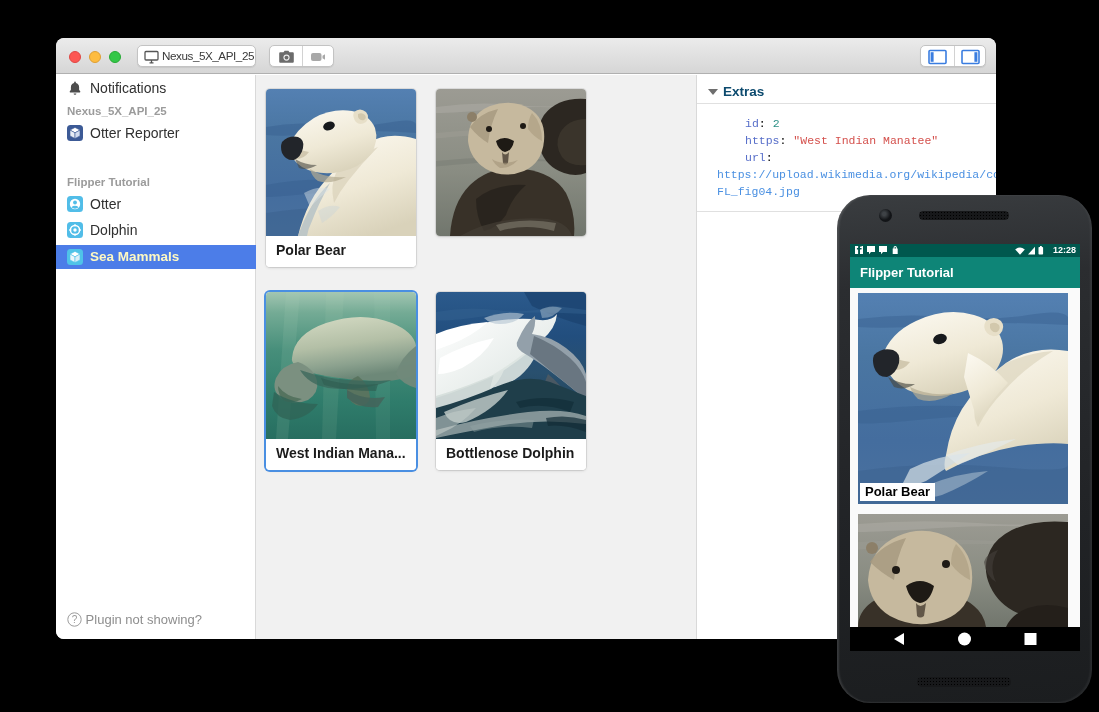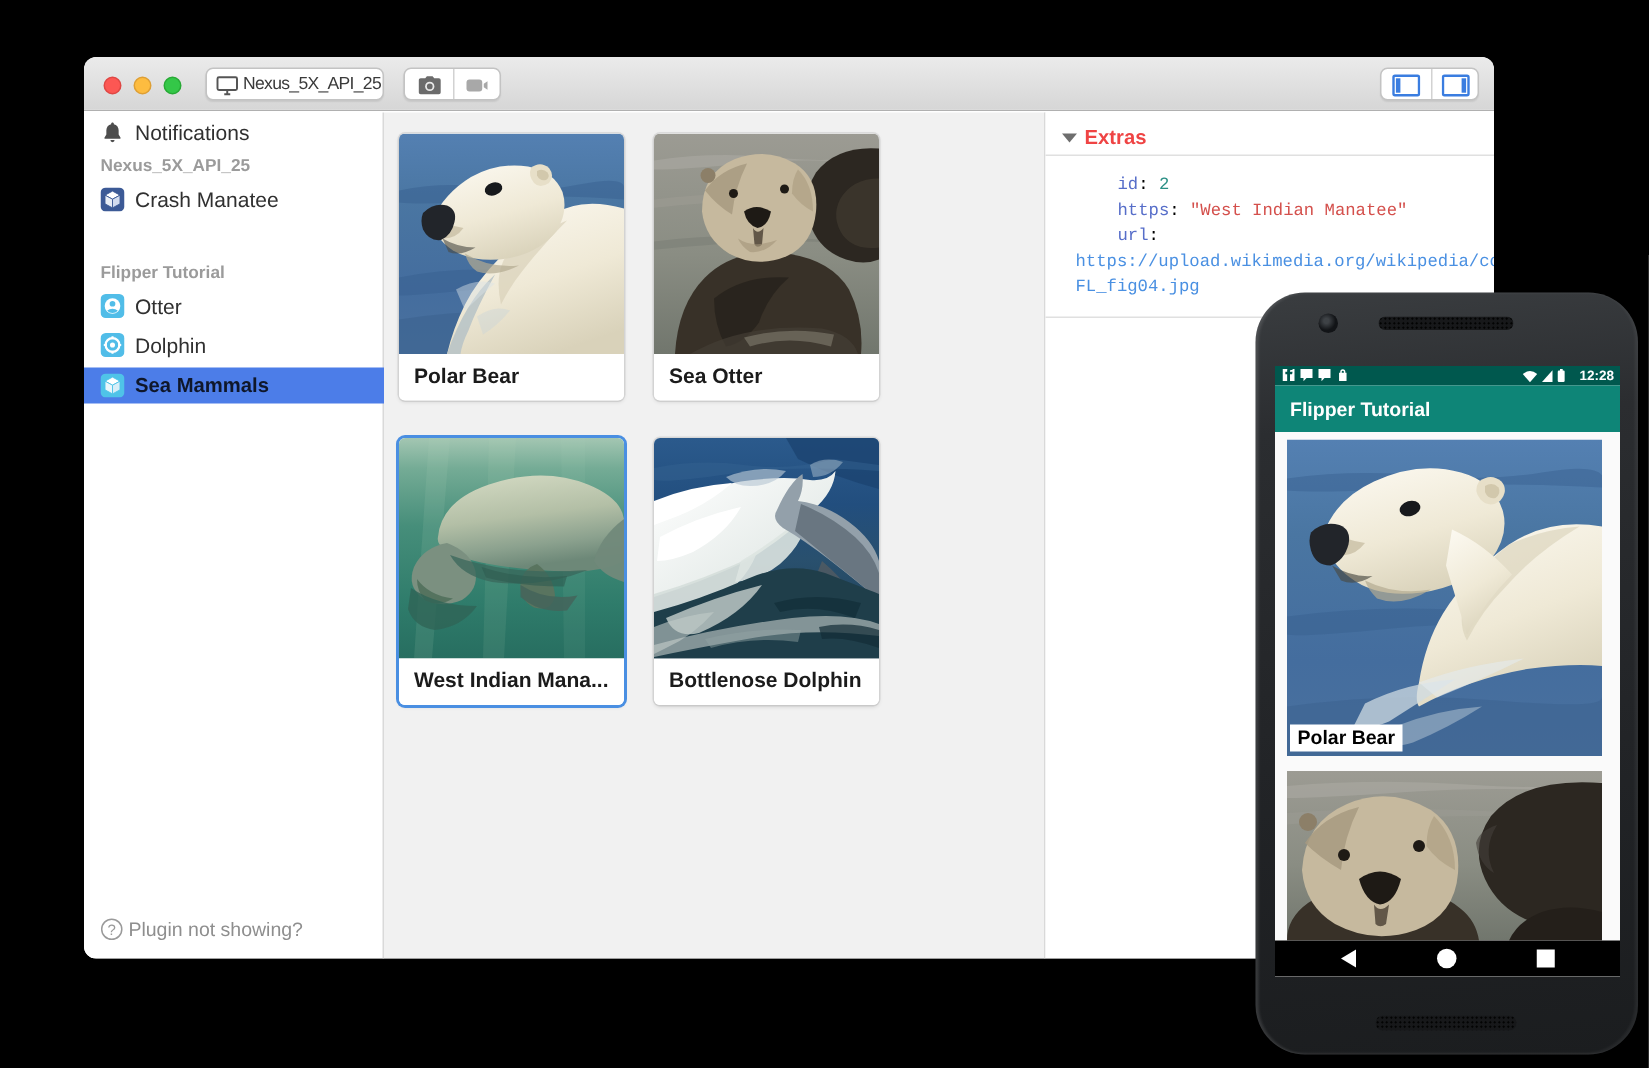--- a/index.html
+++ b/index.html
@@ -40,36 +40,36 @@
   #rightpanel { position:absolute; left:641px; top:0; width:299px; height:100%;
     background:#fff; }
 
   
   .srow { position:absolute; left:0; width:200px; height:26px; line-height:26px;
     font-size:14px; color:#303030; }
   .srow .txt { position:absolute; left:34px; top:0; }
   .srow svg.plug { position:absolute; left:11px; top:5px; }
   .slabel { position:absolute; left:11px; font-size:11.5px; font-weight:bold; color:#9b9b9b; }
   #sel { position:absolute; left:0; top:170px; width:200px; height:24px;
-    background:#4c7de8; color:#0f172a; font-weight:bold; font-size:13.5px; line-height:24px; }
+    background:#4c7de8; color:#fef9c3; font-weight:bold; font-size:13.5px; line-height:24px; }
   #sel .txt{ position:absolute; left:34px; top:0; }
   #sel svg.plug { position:absolute; left:11px; top:4px; }
   #plugnot { position:absolute; left:11px; top:537px; color:#8e8e8e; font-size:13px; }
 
   
   .card { position:absolute; width:150px; background:#fff; border-radius:4px;
     box-shadow:0 0 0 1px rgba(0,0,0,0.08), 0 1px 3px rgba(0,0,0,0.12); overflow:hidden; }
   .card .img { width:150px; height:147px; }
   .card .cap { height:31px; line-height:29px; padding-left:10px; font-size:14px;
     font-weight:bold; color:#1b1b1b; background:#fff; white-space:nowrap; overflow:hidden; }
   #card-manatee { box-shadow:0 0 0 2px #4a8fe2, 0 1px 3px rgba(0,0,0,0.12); }
 
   
   #exhead { position:absolute; left:0; top:4px; width:100%; height:25px;
-    border-bottom:1px solid #e0e0e0; font-size:13.5px; font-weight:bold; color:#ef4444;
+    border-bottom:1px solid #e0e0e0; font-size:13.5px; font-weight:bold; color:#0c4a6e;
     line-height:25px; padding-left:26px; }
   #exhead .tri { position:absolute; left:11px; top:10px; width:0; height:0;
     border-left:5px solid transparent; border-right:5px solid transparent;
     border-top:6px solid #6e6e6e; }
   #excode { position:absolute; left:20px; top:40px; width:279px;
     font-family:"Liberation Mono", monospace; font-size:11.5px; line-height:17px;
     white-space:pre; }
   #exbottom { position:absolute; left:0; top:136px; width:100%; height:1px; background:#e0e0e0; }
   .k { color:#576ec9;margin-left:28px; } .num { color:#2b8f85; } .str { color:#d4504c; } .lnk { color:#4a90e2; }
 
@@ -153,21 +153,21 @@
         <div class="slabel" style="top:30px">Nexus_5X_API_25</div>
         <div class="srow" style="top:45px">
           <svg class="plug" width="16" height="16" viewBox="0 0 16 16">
               <rect width="16" height="16" rx="3.5" fill="#3c5a96"></rect>
               <g stroke="#3c5a96" stroke-width="0.6" fill="#fff">
                 <path d="M8 2.4 13 5.1 8 7.8 3 5.1z"></path>
                 <path d="M3 5.1 8 7.8v5.8L3 10.9z" fill="#e8edf5"></path>
                 <path d="M13 5.1 8 7.8v5.8l5-2.7z" fill="#d2dcef"></path>
               </g>
             </svg>
-          <span class="txt">Crash Manatee</span>
+          <span class="txt">Otter Reporter</span>
         </div>
         <div class="slabel" style="top:101px">Flipper Tutorial</div>
         <div class="srow" style="top:116px">
           <svg class="plug" width="16" height="16" viewBox="0 0 16 16">
               <rect width="16" height="16" rx="3.5" fill="#51bde8"></rect>
               <circle cx="8" cy="8" r="5.2" fill="#fff"></circle>
               <circle cx="8" cy="6.5" r="1.9" fill="#51bde8"></circle>
               <path d="M4.4 11.2a5.2 5.2 0 0 1 7.2 0 5.2 5.2 0 0 1-7.2 0z" fill="#51bde8"></path>
             </svg>
           <span class="txt">Otter</span>
@@ -205,21 +205,20 @@
         <div class="card" id="card-bear" style="left:10px; top:14px;">
           <div class="img"><svg width="150" height="147" viewBox="0 0 150 147" preserveAspectRatio="none">
                 <use href="#bearpic"></use>
               </svg></div>
           <div class="cap">Polar Bear</div>
         </div>
         <div class="card" id="card-otter" style="left:180px; top:14px;">
           <div class="img"><svg width="150" height="147" viewBox="0 0 150 147" preserveAspectRatio="none">
                 <use href="#otterpic"></use>
               </svg></div>
-          <div class="cap">Sea Otter</div>
         </div>
         <div class="card" id="card-dolphin" style="left:180px; top:217px;">
           <div class="img"><svg width="150" height="147" viewBox="0 0 150 147" preserveAspectRatio="none">
                 <use href="#dolphinpic"></use>
               </svg></div>
           <div class="cap">Bottlenose Dolphin</div>
         </div>
         <div class="card" id="card-manatee" style="left:10px; top:217px;">
           <div class="img"><svg width="150" height="147" viewBox="0 0 150 147" preserveAspectRatio="none">
                 <use href="#manateepic"></use>

